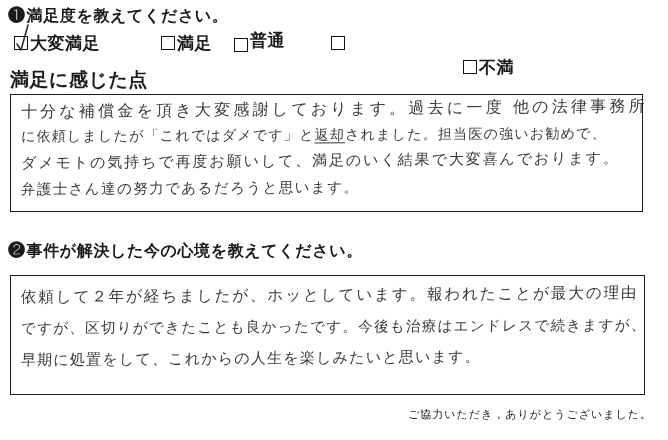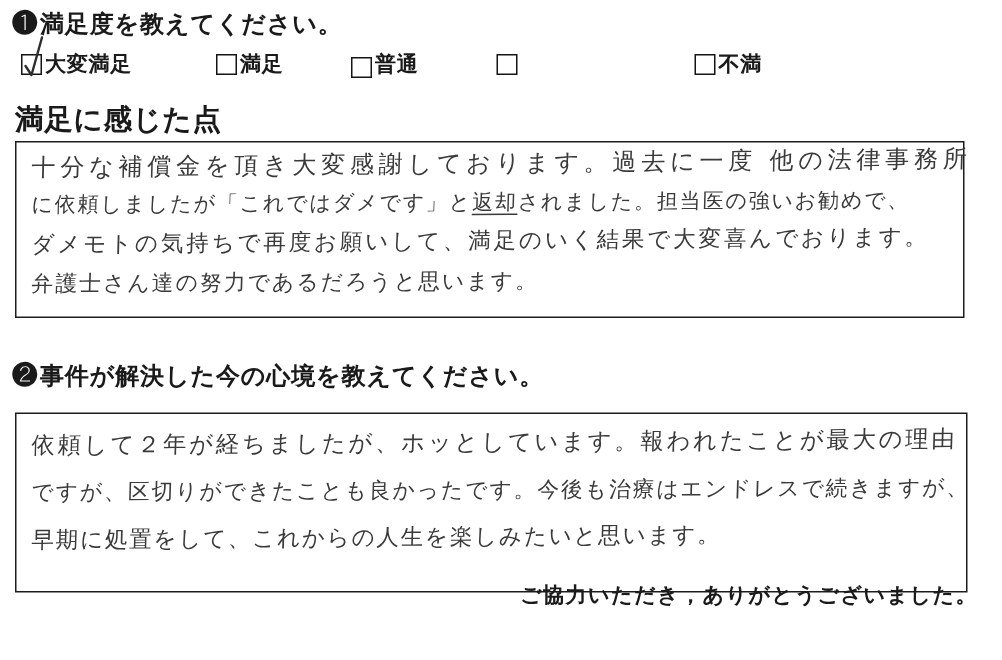--- a/index.html
+++ b/index.html
@@ -11,21 +11,21 @@
   .q-header{position:absolute;font-size:16px;font-weight:600;letter-spacing:0.6px;white-space:nowrap;}
   #q1-header{left:8px;top:6px;}
   #q2-header{left:8px;top:241px;text-align:center;}
   .q-number{font-size:17px;margin-right:1px;}
   
   .option{position:absolute;top:34px;height:18px;display:flex;align-items:center;white-space:nowrap;}
   .opt-box{
     width:12px;height:12px;border:1.6px solid #141414;background:#fff;
     display:inline-block;margin-right:2px;position:relative;flex:0 0 auto;
   }
-  .opt-label{font-size:14px;font-weight:600;letter-spacing:0.5px;}
+  .opt-label{font-size:17px;font-weight:600;letter-spacing:0.5px;}
   .checkmark-svg{position:absolute;left:-3px;top:-14px;overflow:visible;}
   
   .section-label{position:absolute;left:10px;top:67px;font-size:19px;font-weight:600;letter-spacing:0.5px;}
   
   .answer-box{position:absolute;border:1.5px solid #1c1c1c;background:#ffffff;}
   #box1{left:10px;top:94px;width:631px;height:116px;}
   #box2{left:10px;top:275px;width:633px;height:118px;}
   
   .hw-line{
     position:absolute;left:10px;white-space:nowrap;color:#3a3a3a;
@@ -34,53 +34,53 @@
   .b1-l1{top:7px;font-size:16px;letter-spacing:3.2px;transform:rotate(-0.55deg) skewX(-2deg);}
   .b1-l2{top:33px;font-size:14px;letter-spacing:1.2px;transform:rotate(-0.3deg) skewX(-2deg);}
   .b1-l3{top:59px;font-size:15px;letter-spacing:1.9px;transform:rotate(-0.5deg) skewX(-2deg);}
   .b1-l4{top:85px;font-size:14.5px;letter-spacing:1.4px;transform:rotate(-0.35deg) skewX(-2deg);}
   .b2-l1{top:11px;font-size:15.5px;letter-spacing:1.9px;transform:rotate(-0.4deg) skewX(-2deg);}
   .b2-l2{top:43px;font-size:14.5px;letter-spacing:1.3px;transform:rotate(-0.3deg) skewX(-2deg);}
   .b2-l3{top:75px;font-size:15px;letter-spacing:1.2px;transform:rotate(-0.45deg) skewX(-2deg);}
   .uline{text-decoration:underline;text-underline-offset:3px;text-decoration-thickness:1.2px;}
   
   .footer{
-    position:absolute;right:16px;top:388px;font-size:14px;font-weight:700;
+    position:absolute;right:16px;top:407px;font-size:11px;font-weight:400;
     letter-spacing:1px;white-space:nowrap;
   }
 </style>
 </head>
 <body>
 
 <div class="page">
 
   <div class="q-header" id="q1-header">
     <span class="q-number">❶</span><span>満足度を教えてください。</span>
   </div>
 
   <div class="option" style="left:14px;">
     <span class="opt-box">
       <svg class="checkmark-svg" width="22" height="32" viewBox="0 0 22 32">
         <polyline points="5,21 9,27 16,2" fill="none" stroke="#2e2e2e" stroke-width="1.6" stroke-linecap="round" stroke-linejoin="round"></polyline>
       </svg>
     </span>
     <span class="opt-label">大変満足</span>
   </div>
-  <div class="option" style="left:144px;">
+  <div class="option" style="left:161px;">
     <span class="opt-box"></span>
     <span class="opt-label">満足</span>
   </div>
   <div class="option" style="left:234px;align-items:flex-end;">
     <span class="opt-box"></span>
     <span class="opt-label">普通</span>
   </div>
   <div class="option" style="left:331px;">
     <span class="opt-box"></span>
   </div>
-  <div class="option" style="left:463px;">
+  <div class="option" style="left:463px;margin-top:24px;">
     <span class="opt-box"></span>
     <span class="opt-label">不満</span>
   </div>
 
   <div class="section-label">満足に感じた点</div>
 
   <div class="answer-box" id="box1">
     <div class="hw-line b1-l1">十分な補償金を頂き大変感謝しております。過去に一度 他の法律事務所</div>
     <div class="hw-line b1-l2"><span>に依頼しましたが「これではダメです」と</span><span class="uline">返却</span><span>されました。担当医の強いお勧めで、</span></div>
     <div class="hw-line b1-l3">ダメモトの気持ちで再度お願いして、満足のいく結果で大変喜んでおります。</div>

